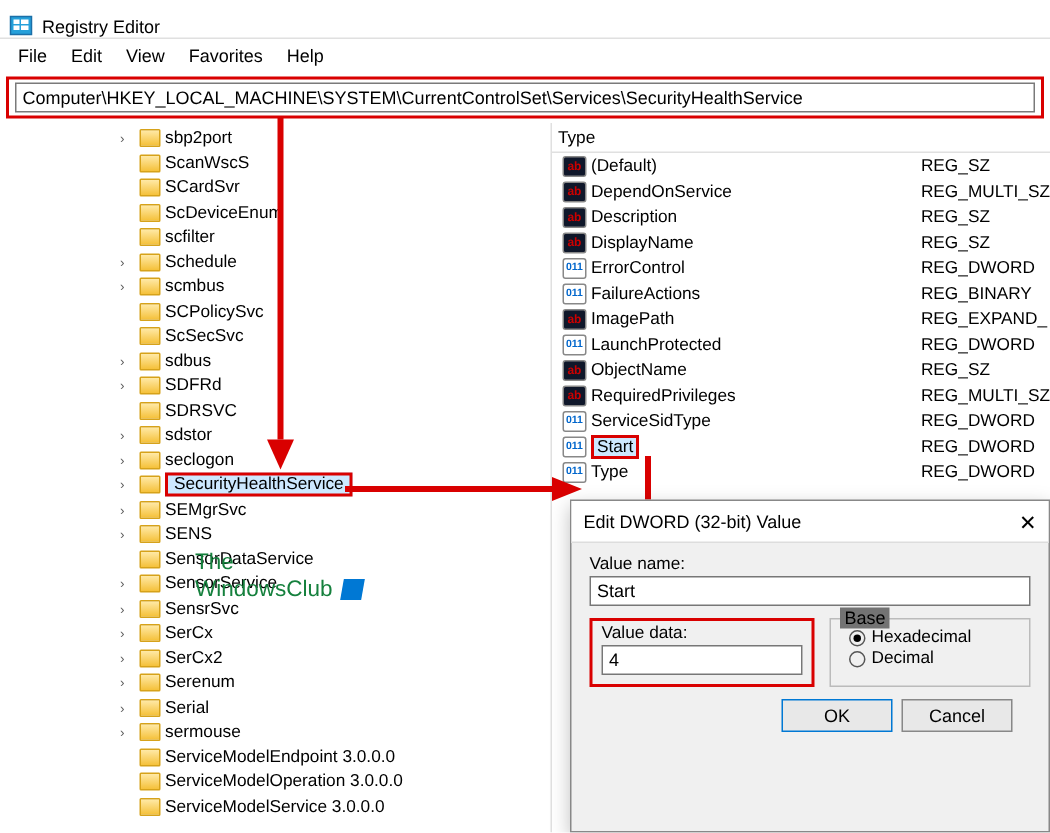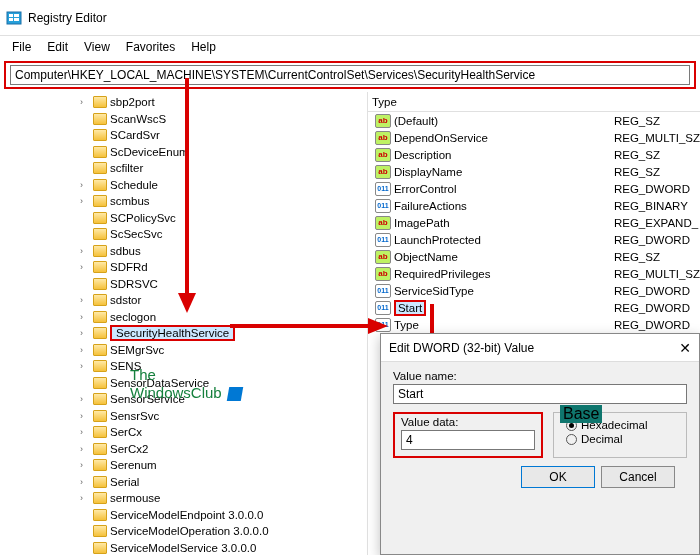--- a/index.html
+++ b/index.html
@@ -1,18 +1,18 @@
 <!DOCTYPE html>
 <html><head>
 <meta charset="utf-8">
 <style>
 * { box-sizing: border-box; margin: 0; padding: 0; font-family: 'Segoe UI', Tahoma, sans-serif; }
 body { width: 700px; height: 555px; overflow: hidden; background: #fff; position: relative; font-size: 12px; }
 
-.titlebar { height: 36px; display: flex; align-items: center; padding: 0 6px; border-bottom: 1px solid #e0e0e0; }
+.titlebar { height: 26px; display: flex; align-items: flex-end; padding: 0 6px; border-bottom: 1px solid #e0e0e0; }
 .titlebar .app-icon { width: 16px; height: 16px; margin-right: 6px; display: flex; align-items: center; justify-content: center; }
 .titlebar .title { font-size: 12px; color: #000; }
 
 .menubar { height: 22px; display: flex; align-items: center; padding: 0 4px; }
 .menubar span { padding: 2px 8px; font-size: 12px; color: #000; cursor: default; }
 
 .addressbar-wrap { padding: 3px 4px; }
 .addressbar { border: 2px solid #d90000; padding: 2px 4px; }
 .addressbar .path { width: 100%; font-size: 12px; border: 1px solid #7a7a7a; padding: 2px 4px; background: #fff; }
 
@@ -29,37 +29,37 @@
 .list-header { display: flex; align-items: center; height: 20px; border-bottom: 1px solid #e0e0e0; font-size: 11.5px; }
 .list-header .col-name { width: 250px; padding-left: 8px; }
 .list-header .col-type { flex:1; padding-left: 4px; }
 
 .list-row { display: flex; align-items: center; height: 17px; font-size: 11.5px; }
 .list-row .icon { width: 18px; height: 14px; margin-left: 6px; display:flex; align-items:center; justify-content:center; }
 .list-row .name { width: 222px; padding-left: 2px; }
 .list-row .type { flex:1; }
 .list-row.highlighted .name-inner { border: 2px solid #d90000; padding: 0 2px; background: #cde8ff; }
 
-.reg-ab { width:16px; height:14px; border:1px solid #888; background:#bef264; font-size:8px; line-height:11px; text-align:center; color:#c00; font-weight:700; border-radius:2px; }
+.reg-ab { width:16px; height:14px; border:1px solid #888; background:#0f172a; font-size:8px; line-height:11px; text-align:center; color:#c00; font-weight:700; border-radius:2px; }
 .reg-011 { width:16px; height:14px; border:1px solid #888; background:#fff; font-size:7px; line-height:11px; text-align:center; color:#0066cc; font-weight:700; border-radius:2px; }
 
 .watermark { position: absolute; left: 130px; top: 366px; font-size: 15px; color: #15803d; line-height:1.2; pointer-events:none; }
 .watermark .sq { display:inline-block; width:14px; height:14px; background:#0078d4; transform: skewX(-10deg); margin-left:2px; vertical-align:middle; }
 
 .dialog { position: absolute; right: 0; bottom: 0; width: 320px; height: 222px; background: #f0f0f0; border: 1px solid #888; box-shadow: 0 4px 12px rgba(0,0,0,0.25); }
 .dialog .dlg-title { height: 28px; display:flex; align-items:center; justify-content:space-between; padding:0 8px; background:#fff; border-bottom:1px solid #ddd; font-size:12px; }
 .dialog .close { font-size:14px; cursor:default; }
 .dialog .body { padding: 8px 12px; font-size: 11.5px; }
 .dialog label { display:block; margin-bottom:2px; }
 .dialog .txt { width: 100%; border:1px solid #777; background:#fff; padding:2px 4px; font-size:12px; margin-bottom:8px; }
 .dialog .row2 { display:flex; gap:10px; }
 .dialog .valfield { border:2px solid #d90000; padding: 2px 6px 6px; width: 150px; }
 .dialog .valfield .txt { margin-bottom:0; }
 .dialog .basebox { border:1px solid #bbb; padding: 4px 8px 6px; position:relative; flex:1; }
-.dialog .basebox .legend { position:absolute; top:-8px; left:6px; background:#0f766e; padding:0 3px; font-size:16px; }
+.dialog .basebox .legend { position:absolute; top:-8px; left:6px; background:#737373; padding:0 3px; font-size:12px; }
 .dialog .radio-row { display:flex; align-items:center; gap:4px; font-size:11.5px; margin:2px 4px; }
 .dialog .radio { width:11px; height:11px; border:1px solid #555; border-radius:50%; display:inline-flex; align-items:center; justify-content:center; }
 .dialog .radio.on::after { content:""; width:5px; height:5px; background:#000; border-radius:50%; }
 .dialog .btns { display:flex; justify-content:flex-end; gap:6px; padding:8px 12px 0;align-items:flex-end; }
 .dialog .btn { width:74px; height:22px; border:1px solid #888; background:#e8e8e8; font-size:12px; text-align:center; line-height:20px; }
 .dialog .btn.ok { border:1px solid #0078d4; }
 
 svg.arrow { position:absolute; pointer-events:none; }
 .red-stroke { stroke:#d90000; stroke-width:4; fill:none; }
 .red-head { fill:#d90000; }

